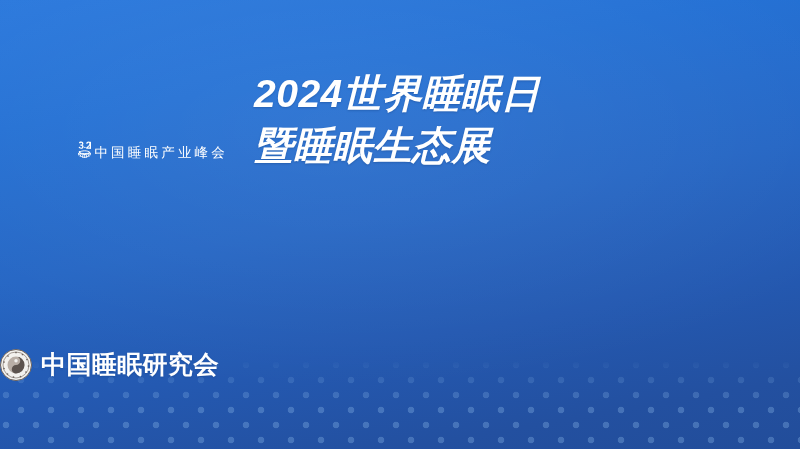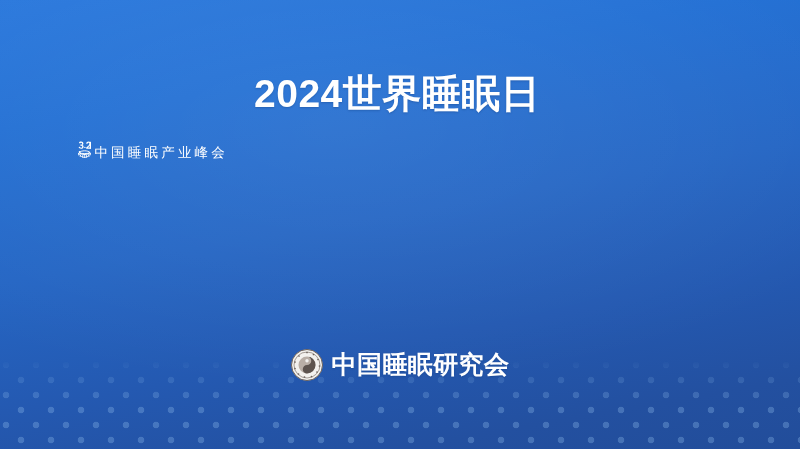--- a/index.html
+++ b/index.html
@@ -61,39 +61,40 @@
     letter-spacing: 3.2px;
     text-indent: 3.2px;
     white-space: nowrap;
     font-weight: 500;
   }
 
   .title-block {
     padding-top: 6px;
     display: flex;
     flex-direction: column;
+    font-style: italic;
   }
   .title-line {
     color: #ffffff;
     font-weight: 700;
     font-size: 39px;
     line-height: 52px;
     letter-spacing: 0.5px;
     white-space: nowrap;
     text-shadow: 0 1px 2px rgba(12,50,110,0.30);
   }
 
   
   .sponsors {
     position: absolute;
     left: 0;
     right: 0;
     top: 348px;
     display: flex;
-    justify-content: center;
+    justify-content: space-between;
     align-items: center;
     gap: 26px;
   }
   .sponsor {
     display: flex;
     align-items: center;
     gap: 9px;
   }
   .sponsor-name {
     color: #ffffff;
@@ -145,20 +146,21 @@
           <line x1="126" y1="120" x2="130" y2="136"></line>
         </g>
 
         <path d="M4 118 C18 146 48 158 66 158 C84 158 114 146 128 118" fill="none" stroke="#ffffff" stroke-width="9" stroke-linecap="round"></path>
       </svg>
       <div class="logo-caption">中国睡眠产业峰会</div>
     </div>
 
     <div class="title-block">
       <div class="title-line">2024世界睡眠日</div>
+      <div class="title-line">暨睡眠生态展</div>
     </div>
 
   </div>
 
   <div class="sponsors">
 
     <div class="sponsor">
       <svg class="seal-mark" viewBox="0 0 64 64" aria-hidden="true">
         <circle cx="32" cy="32" r="31" fill="#f3f1ee" stroke="#6d625c" stroke-width="2"></circle>
         <circle cx="32" cy="32" r="26" fill="none" stroke="#8a7f77" stroke-width="1.5"></circle>

